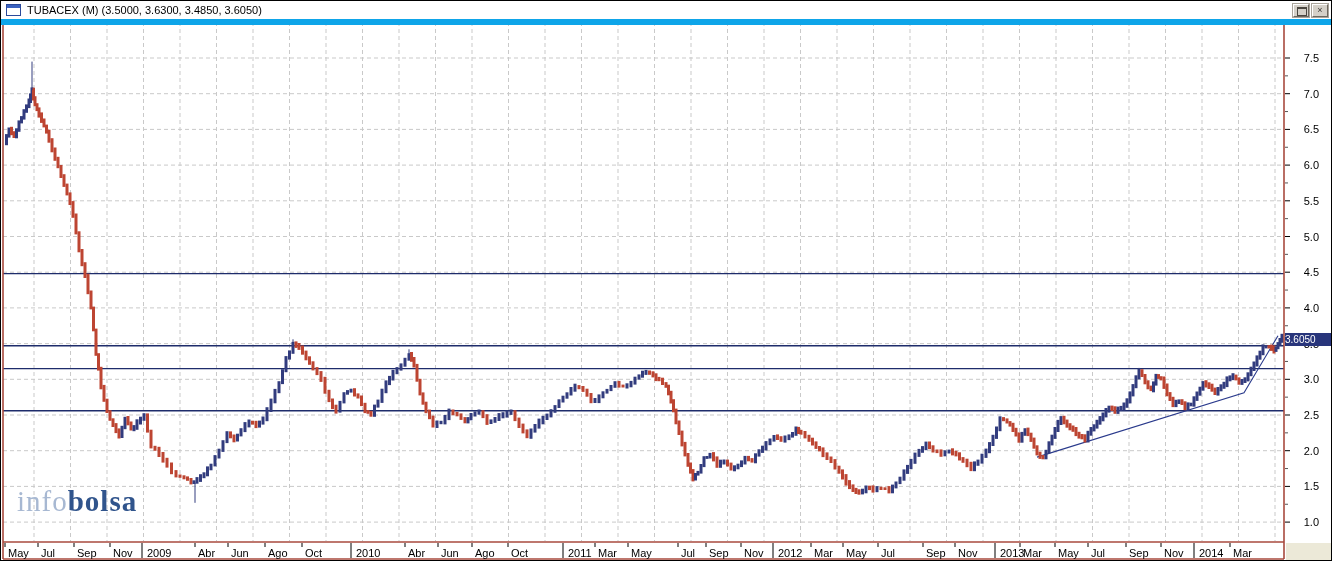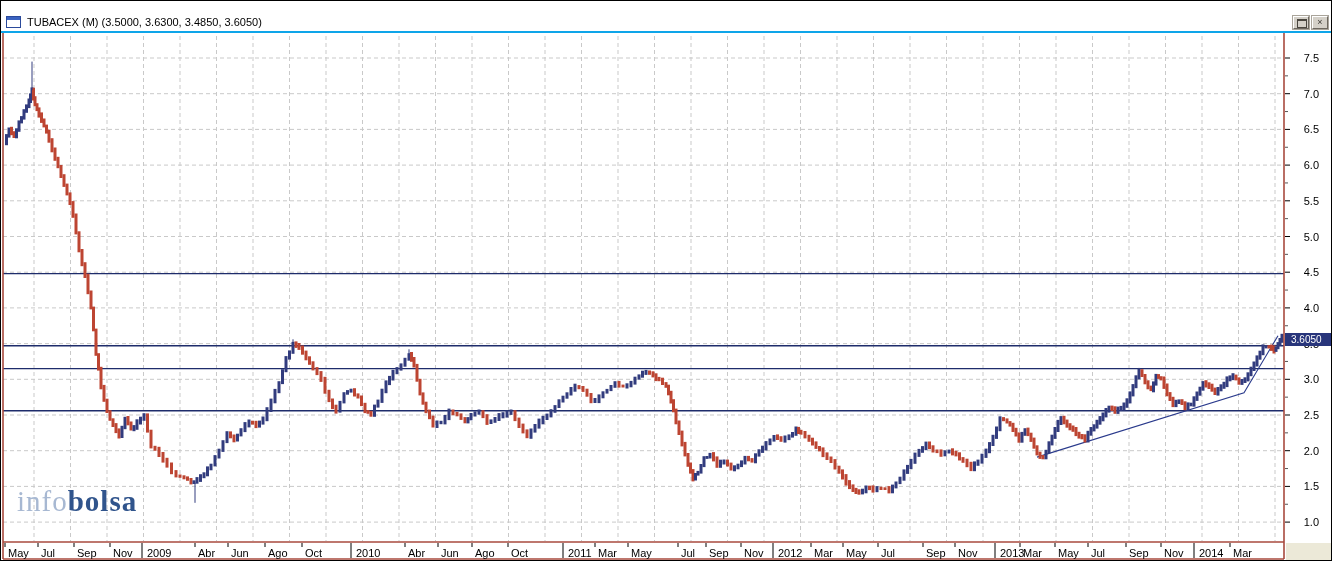--- a/index.html
+++ b/index.html
@@ -1,30 +1,30 @@
 <!DOCTYPE html>
 <html><head>
 <meta charset="utf-8">
 <style>
   html,body{margin:0;padding:0;background:#ffffff;font-family:"Liberation Sans",sans-serif;}
   #win{position:relative;width:1332px;height:561px;background:#fff;border:1px solid #000;box-sizing:border-box;overflow:hidden;}
   
-  #titlebar{position:absolute;left:0;top:12px;width:100%;height:18px;background:#fff;border-bottom:2px solid #0ea5e9;}
+  #titlebar{position:absolute;left:0;top:0;width:100%;height:18px;background:#fff;border-bottom:6px solid #0ea5e9;}
   #titleicon{position:absolute;left:5px;top:3px;width:15px;height:12px;background:#fff;border:1px solid #2b4a9b;box-sizing:border-box;}
   #titleicon .bar{position:absolute;left:0;top:0;right:0;height:3px;background:#3a62c0;}
   #titletext{position:absolute;left:26px;top:3px;font-size:11px;color:#000;white-space:nowrap;}
   .winbtn{position:absolute;top:3px;width:16px;height:13px;background:#d4d0c8;border:1px solid;border-color:#ffffff #6c675f #6c675f #ffffff;box-shadow:0 0 0 1px #a9a49a;box-sizing:border-box;text-align:center;line-height:11px;font-size:9px;color:#3d3a35;cursor:pointer;}
   #btn-restore{right:22px;}
   #btn-close{right:3px;}
   #btn-restore .glyph{position:absolute;left:3px;top:2px;width:8px;height:6px;border:1px solid #4a463f;border-top:2px solid #4a463f;}
   
   #chart-area{position:absolute;left:0;top:0;width:1148px;height:561px;}
   svg text{font-family:"Liberation Sans",sans-serif;}
   
-  #price-tag{position:absolute;left:1284px;top:332px;width:46px;height:13px;background:#28357b;color:#fff;font-size:10px;line-height:13px;padding-left:6px;box-sizing:border-box;}
+  #price-tag{position:absolute;left:1284px;top:332px;width:46px;height:13px;background:#28357b;color:#fff;font-size:10px;line-height:13px;padding-left:0;box-sizing:border-box;}
   
   #logo{position:absolute;left:16px;top:484px;font-family:"Liberation Serif",serif;font-size:29px;letter-spacing:1px;white-space:nowrap;}
   #logo .l1{color:#a7b8d2;font-weight:400;}
   #logo .l2{color:#30548c;font-weight:700;}
   
   #corner{position:absolute;left:1285px;top:542px;width:46px;height:17px;background:#ece9d8;}
 </style>
 </head>
 <body>
 

